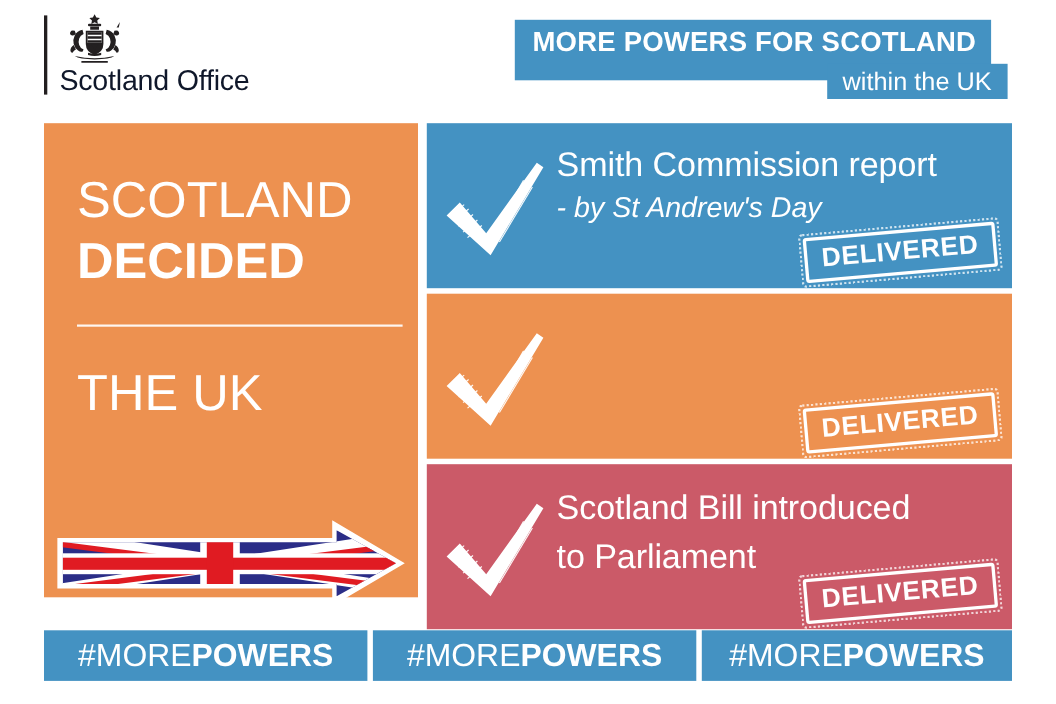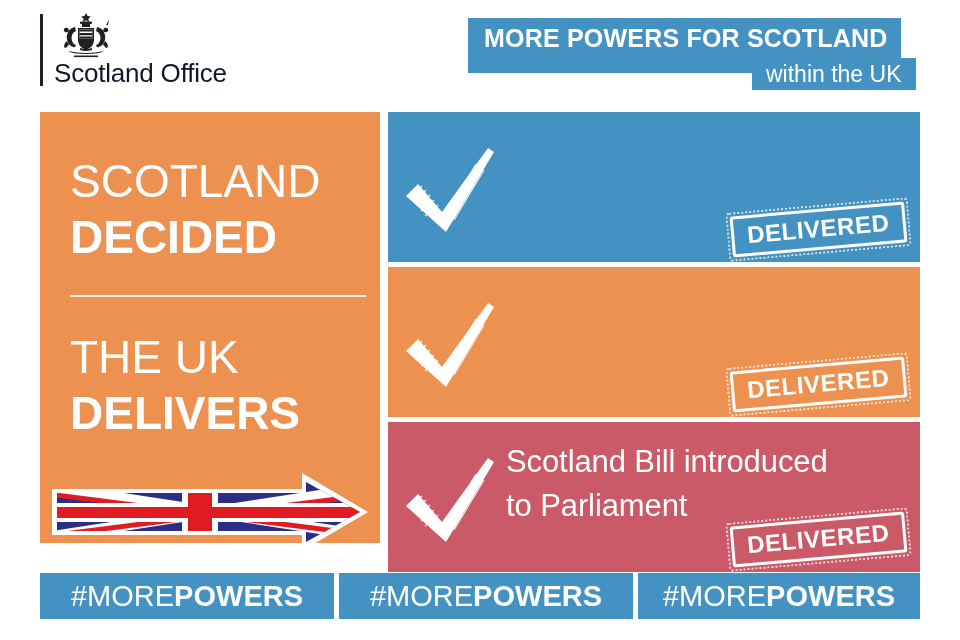--- a/index.html
+++ b/index.html
@@ -176,21 +176,20 @@
   <div class="hdr-banner" id="hdr-banner-2">
     <span>within the UK</span>
   </div>
 </div>
 
 <div id="left-panel">
   <div class="left-line" id="scotland-word">SCOTLAND</div>
   <div class="left-line" id="decided-word">DECIDED</div>
   <div id="divider"></div>
   <div class="left-line" id="theuk-word">THE UK</div>
-  <div class="left-line" id="delivers-word">DELIVERS</div>
 
   <svg id="uk-arrow" viewBox="0 0 320 90">
     <defs>
       <clipPath id="arrowClip">
         <path d="M0 22 H250 V6 L316 45 L250 84 V68 H0 Z"></path>
       </clipPath>
       <clipPath id="arrowClipInner">
         <path d="M5 26 H254 V15 L308 45 L254 75 V64 H5 Z"></path>
       </clipPath>
     </defs>
@@ -225,20 +224,24 @@
       <line x1="8" y1="58" x2="20" y2="48"></line>
       <line x1="11" y1="63" x2="24" y2="52"></line>
       <line x1="15" y1="68" x2="28" y2="57"></line>
       <line x1="19" y1="73" x2="32" y2="62"></line>
       <line x1="23" y1="78" x2="36" y2="67"></line>
       <line x1="44" y1="78" x2="74" y2="26"></line>
       <line x1="48" y1="80" x2="78" y2="28"></line>
       <line x1="52" y1="82" x2="82" y2="32"></line>
     </g>
   </svg>
+  <div class="task-text">
+    <div class="task-title">Smith Commission report</div>
+    <div class="task-sub">- by St Andrew's Day</div>
+  </div>
   <div class="stamp">DELIVERED</div>
 </div>
 
 <div class="task-panel" id="task-2">
   <svg class="check-mark" viewBox="0 0 96 100">
     <g fill="#ffffff">
       <path d="M4 58 L16 46 L40 74 L86 10 L92 14 L44 94 Z"></path>
       <path d="M9 55 L18 50 L43 80 L40 86 Z" opacity="0.85"></path>
     </g>
     <g stroke="#ffffff" stroke-width="1.1" opacity="0.95">

